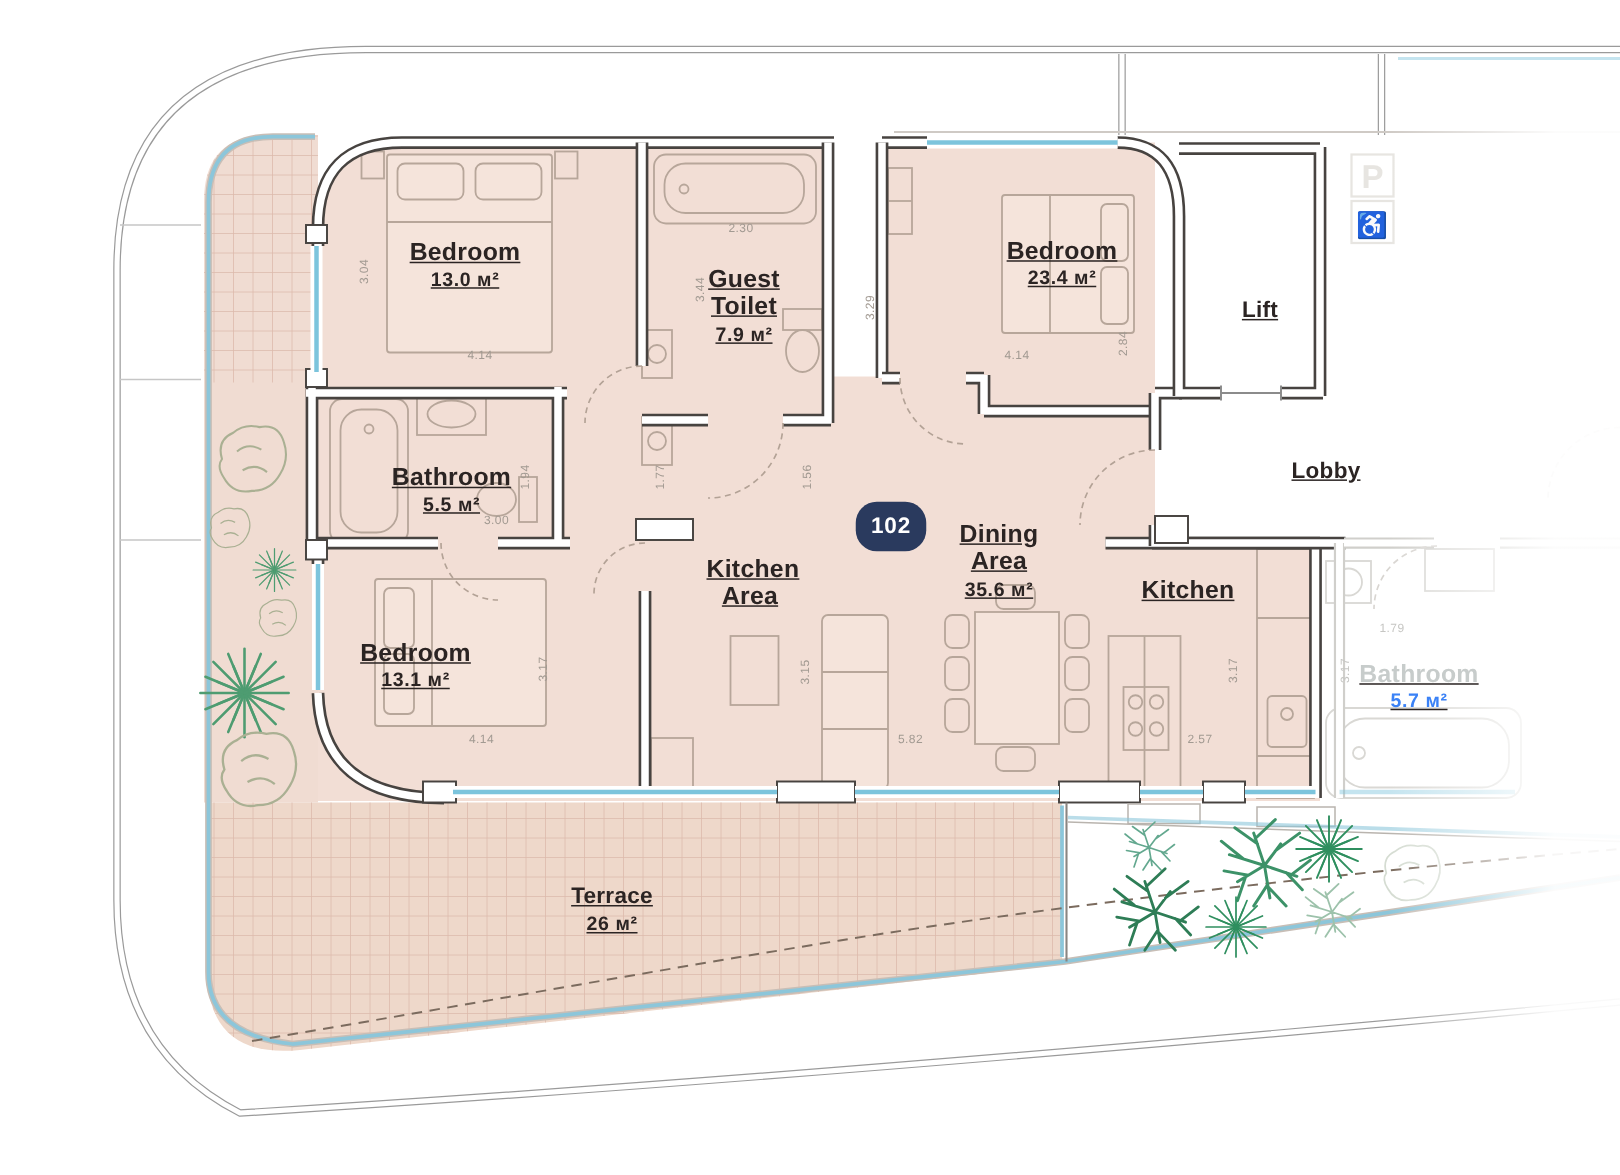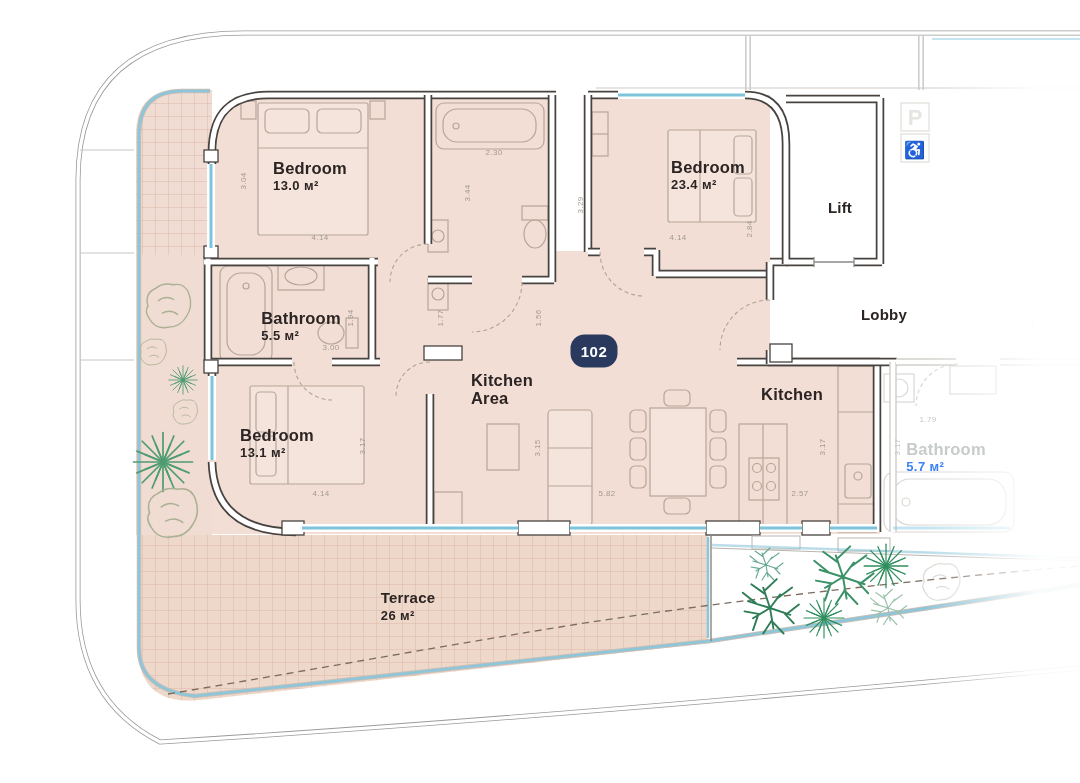--- a/index.html
+++ b/index.html
@@ -24,22 +24,22 @@
   .winu{fill:none;stroke:#ffffff;stroke-width:8;}
   .blue{fill:none;stroke:#8cc6da;stroke-width:2.5;}
   .blueedge{fill:none;stroke:#c8beb6;stroke-width:4.5;}
   .arc{fill:none;stroke:#b3a296;stroke-width:1.1;stroke-dasharray:4 3;}
   .arc2{fill:none;stroke:#d8d5d1;stroke-width:1.1;stroke-dasharray:4 3;}
   .meander{fill:none;stroke:#7b6b5e;stroke-width:1.3;stroke-dasharray:7 5;}
   .liftdoor{fill:none;stroke:#8b8b8b;stroke-width:1.3;}
   .signbox{fill:none;stroke:#e7e5e1;stroke-width:1.5;}
   .signtext{fill:#e7e5e1;font-weight:bold;text-anchor:middle;}
   
-  .lbl{position:absolute;transform:translate(-50%,-50%);text-align:left;color:#2b2423;
-       font-weight:700;line-height:1.12;letter-spacing:.2px;z-index:10;white-space:nowrap;}
+  .lbl{position:absolute;transform:translate(-50%,-50%);text-align:center;color:#2b2423;
+       font-weight:700;line-height:1.12;letter-spacing:.2px;z-index:10;white-space:nowrap;text-decoration:underline;}
   .lbl .name{display:block;font-size:16.5px;}
   .lbl .area{display:block;font-size:13px;margin-top:2px;letter-spacing:.4px;}
   .lbl.small .name{font-size:15px;}
   .lbl .wrap{white-space:normal;margin:0 auto;}
   .mw64{width:64px;} .mw58{width:58px;} .mw66{width:66px;}
   .lbl.faded .name{color:#c7cccb;} .lbl.faded .area{color:#3b82f6;}
   .dim{position:absolute;font-size:8px;font-weight:400;color:#a29a92;z-index:9;
        transform:translate(-50%,-50%);letter-spacing:.3px;white-space:nowrap;}
   .dim.v{transform:translate(-50%,-50%) rotate(-90deg);}
   .dim.fade{color:#c6c6c3;}
@@ -311,40 +311,48 @@
     <text class="signtext" x="915" y="156" font-size="17">♿</text>
   </g>
 </svg>
 
 <div class="fade-overlay"></div>
 
 <div class="lbl" style="left:310px;top:177px">
   <span class="name">Bedroom</span>
   <span class="area">13.0 м²</span>
 </div>
+<div class="lbl" style="left:496px;top:204px">
+  <span class="name wrap mw64">Guest Toilet</span>
+  <span class="area">7.9 м²</span>
+</div>
 <div class="lbl" style="left:708px;top:176px">
   <span class="name">Bedroom</span>
   <span class="area">23.4 м²</span>
 </div>
 <div class="lbl small" style="left:840px;top:208px">
   <span class="name">Lift</span>
 </div>
 <div class="lbl small" style="left:884px;top:315px">
   <span class="name">Lobby</span>
 </div>
 <div class="lbl" style="left:301px;top:327px">
   <span class="name">Bathroom</span>
   <span class="area">5.5 м²</span>
 </div>
 <div class="lbl" style="left:277px;top:444px">
   <span class="name">Bedroom</span>
   <span class="area">13.1 м²</span>
 </div>
 <div class="lbl" style="left:500px;top:389px">
   <span class="name wrap mw58">Kitchen Area</span>
+</div>
+<div class="lbl" style="left:666px;top:374px">
+  <span class="name wrap mw66">Dining Area</span>
+  <span class="area">35.6 м²</span>
 </div>
 <div class="lbl" style="left:792px;top:394px">
   <span class="name">Kitchen</span>
 </div>
 <div class="lbl faded" style="left:946px;top:458px">
   <span class="name">Bathroom</span>
   <span class="area">5.7 м²</span>
 </div>
 <div class="lbl small" style="left:408px;top:607px">
   <span class="name">Terrace</span>

